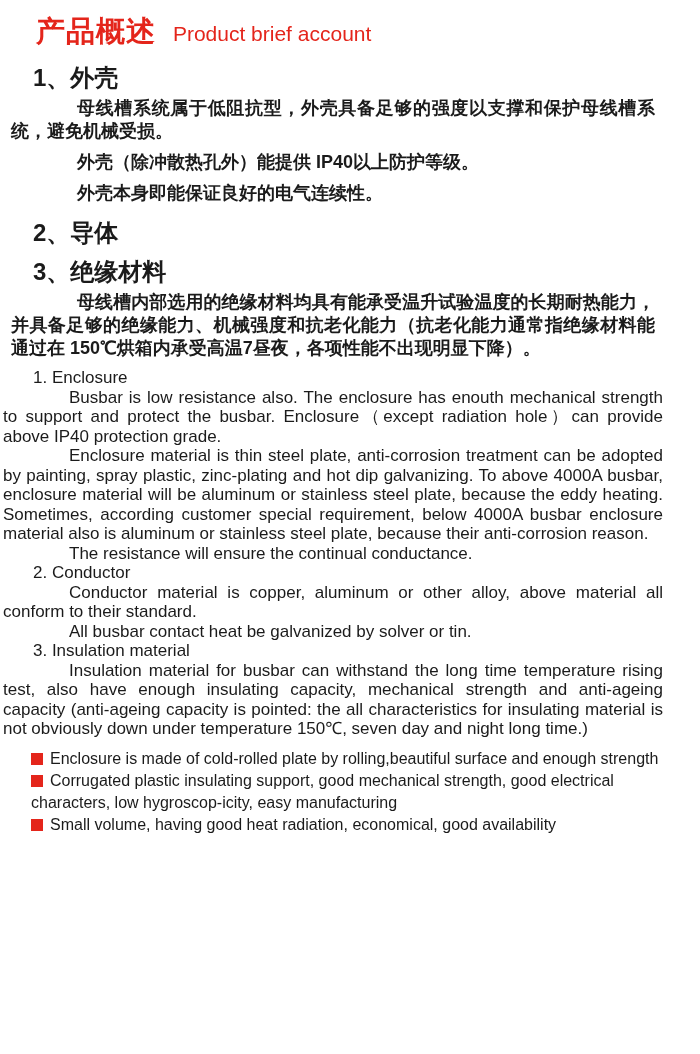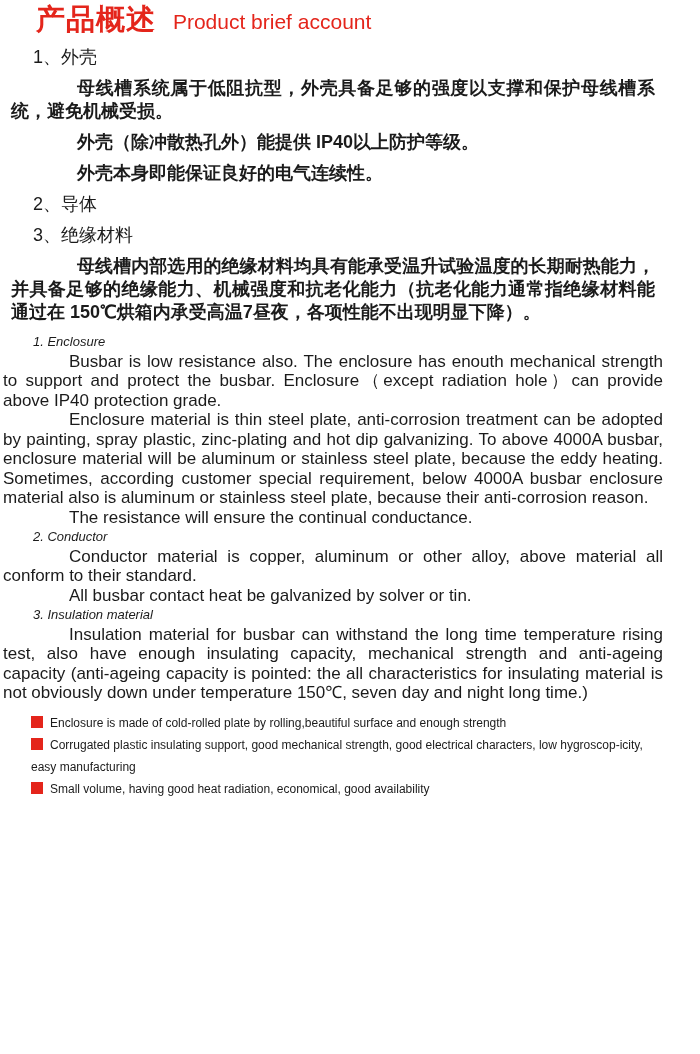--- a/index.html
+++ b/index.html
@@ -12,21 +12,21 @@
     height: 1054px;
     overflow: hidden;
     color: #1b1b1b;
     font-family: "Liberation Sans", sans-serif;
     -webkit-font-smoothing: antialiased;
   }
   .page {
     box-sizing: border-box;
     width: 700px;
     height: 1054px;
-    padding: 2px 37px 0 3px;
+    padding: 14px 37px 0 3px;
   }
   
   .title {
     margin: 0 0 5px 33px;
     line-height: 32px;
     color: #e4251b;
     white-space: nowrap;
   }
   .title-zh {
     font-size: 29px;
@@ -39,43 +39,42 @@
     margin-left: 8px;
   }
   
   .zh {
     font-size: 18px;
     line-height: 23px;
     font-weight: 600;
     text-align: justify;
   }
   .zh h2 {
-    font-size: 18px;
+    font-size: 24px;
     line-height: 23px;
-    font-weight: 400;
-    margin: 8px 0 0 30px;
+    font-weight: 700;
+    margin: 16px 0 0 30px;
   }
   .zh p {
     margin: 8px;
     text-indent: 66px;
   }
   
   .en {
     margin-top: 6px;
     font-size: 17px;
     line-height: 19.5px;
     font-weight: 400;
     text-align: justify;
   }
   .en h2 {
-    font-size: 13px;
+    font-size: 17px;
     line-height: 19.5px;
     font-weight: 400;
     margin: 0 0 0 30px;
-    font-style: italic;
   }
   .en p {
     margin: 0;
     text-indent: 66px;
   }
   
   .features {
     list-style: none;
     margin: 0;
     padding: 0 0 0 28px;
@@ -85,21 +84,21 @@
     margin: 0;
   }
   .features-zh {
     margin-top: 48px;
     font-size: 18px;
     line-height: 23px;
     font-weight: 600;
   }
   .features-en {
     margin-top: 9px;
-    font-size: 12px;
+    font-size: 16px;
     line-height: 22px;
     font-weight: 400;
   }
   .sq {
     display: inline-block;
     width: 12px;
     height: 12px;
     background: #e4251b;
     margin-right: 7px;
     vertical-align: -1px;

